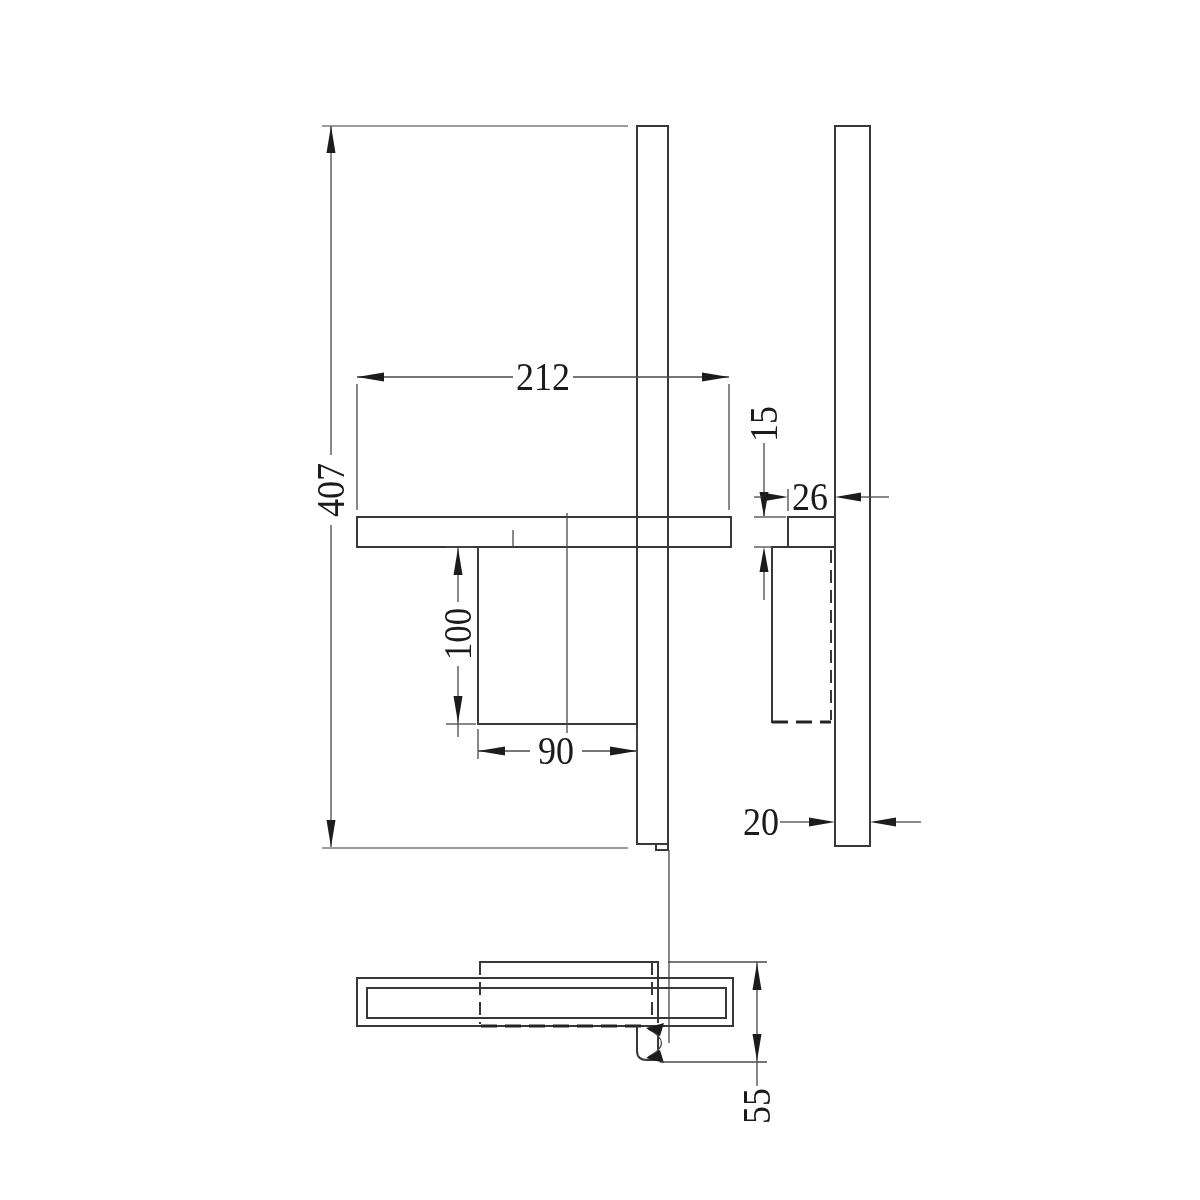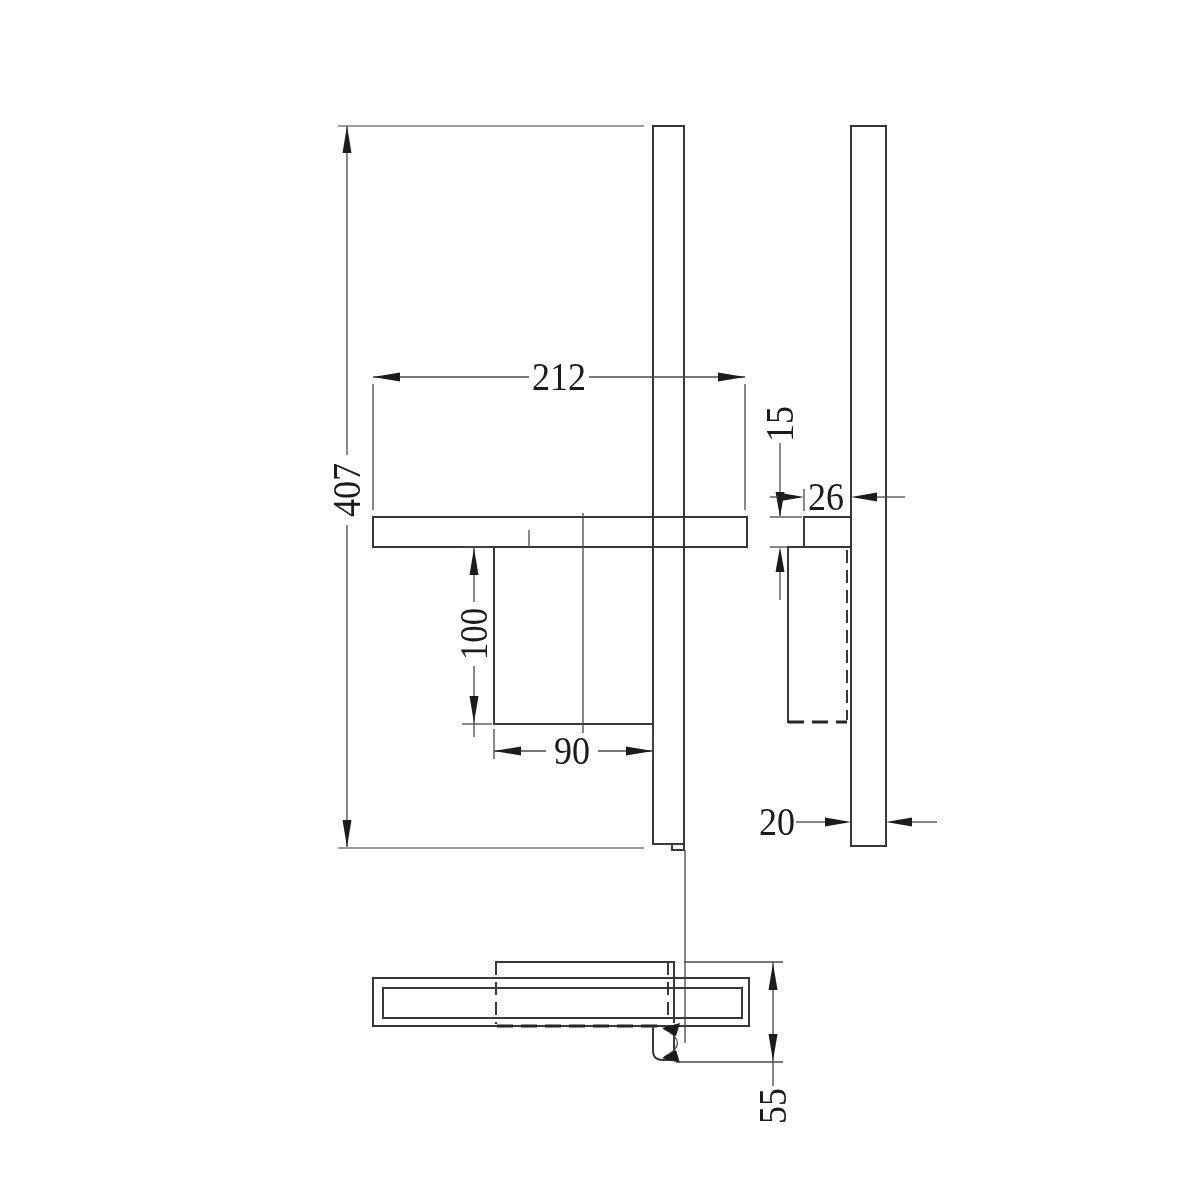--- a/index.html
+++ b/index.html
@@ -1,16 +1,16 @@
 <!DOCTYPE html>
 <html style="--background: #ffffff; --object-line: #383838; --dimension-line: #4a4a4a; --arrow: #1c1c1c;"><head>
 <meta charset="utf-8">
 <style>
   html, body { margin: 0; padding: 0; background: #ffffff; }
-  .canvas { width: 1184px; height: 1200px; position: relative; background: var(--background, #fff); padding-left: 16px; }
+  .canvas { width: 1184px; height: 1200px; position: relative; background: var(--background, #fff); }
   svg { display: block; }
   .ol   { stroke: var(--object-line, #383838); stroke-width: 2; fill: none; stroke-linecap: square; }
   .olr  { stroke: var(--object-line, #383838); stroke-width: 2; fill: none; }
   .dash { stroke: var(--object-line, #383838); stroke-width: 2; fill: none; stroke-dasharray: 13 7; }
   .dash2{ stroke: #242424; stroke-width: 3; fill: none; stroke-dasharray: 16 8; }
   .thin { stroke: var(--dimension-line, #4a4a4a); stroke-width: 1.3; fill: none; }
   .xline{ stroke: #7b7b7b; stroke-width: 1.6; fill: none; }
   .arr  { fill: var(--arrow, #1c1c1c); stroke: none; }
   text  { font-family: "Liberation Serif", serif; font-size: 40px; fill: #1b1b1b; }
 </style>

